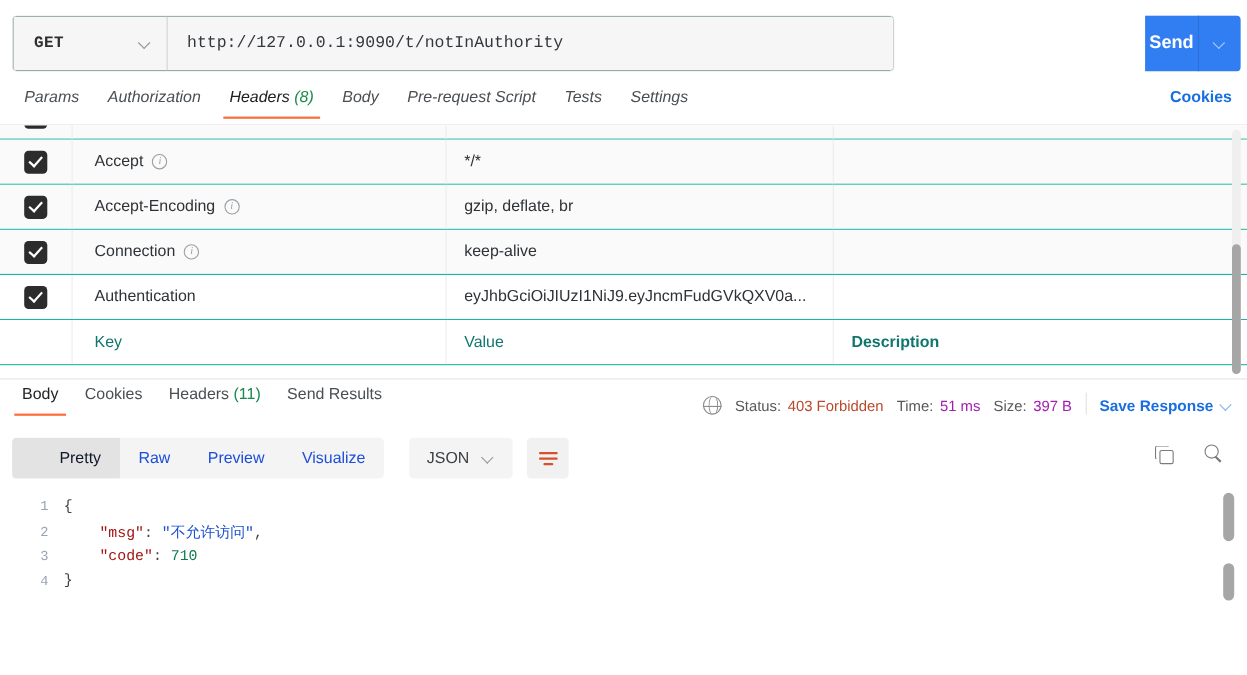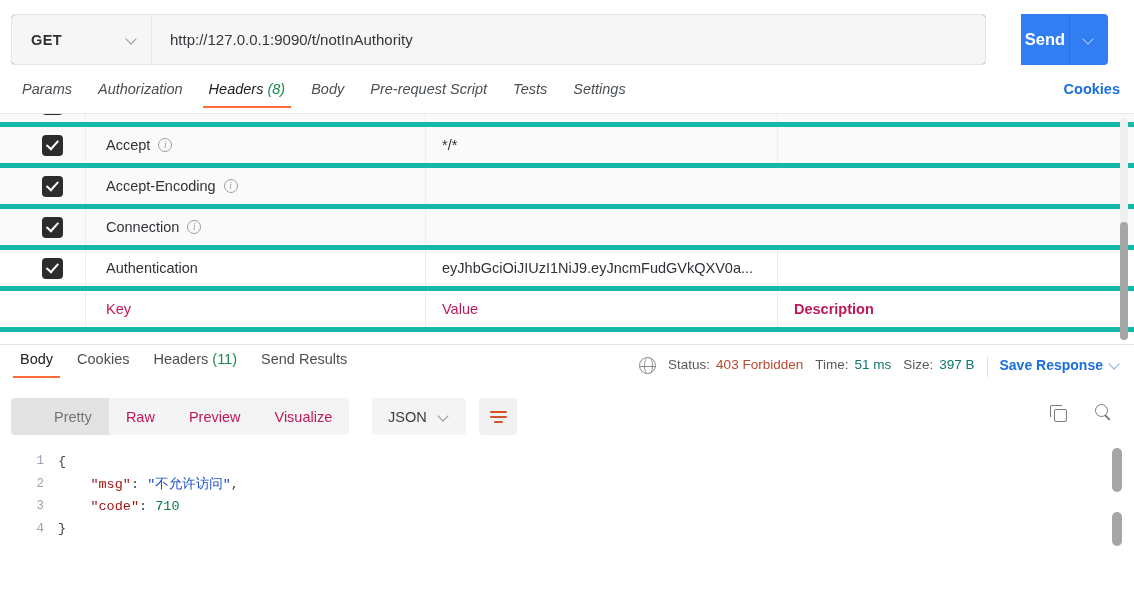--- a/index.html
+++ b/index.html
@@ -12,26 +12,27 @@
   }
 
   
   .req-bar {
     position: absolute; left: 0; top: 0; width: 1134px; height: 78px;
     background: #fff;
     display: flex; align-items: center;
   }
   .url-group {
     position: absolute; left: 11px; top: 14px;
-    width: 975px; height: 51px;
+    width: 802px; height: 51px;
     display: flex; align-items: stretch;
     background: #14532d;
     border: 1px solid #e6e6e6;
     border-radius: 4px;
     overflow: hidden;
+    font-family: Liberation Mono, monospace;
   }
   .method-select {
     width: 140px; flex: none;
     display: flex; align-items: center; justify-content: space-between;
     padding: 0 14px 0 19px;
     border-right: 1px solid #e6e6e6;
     cursor: pointer;
     background: #f6f6f6;
   }
   .method-label {
@@ -52,21 +53,21 @@
     flex: 1;
     display: flex; align-items: center;
     padding-left: 18px;
     font-size: 15px;
     color: #33373d;
     background: #f6f6f6;
     cursor: text;
     white-space: nowrap;
   }
   .send-group {
-    position: absolute; right: 26px; top: 14px;
+    position: absolute; right: 6px; top: 14px;
     height: 51px; width: 124px;
     display: flex;
     border-radius: 4px; overflow: hidden; padding-left: 37px;
   }
   .send-btn {
     flex: 1;
     background: #317ef3;
     color: #fff;
     font-size: 16.5px; font-weight: bold;
     display: flex; align-items: center; justify-content: center;
@@ -111,23 +112,22 @@
   
   .hdr-table {
     position: absolute; left: 0; top: 114px; width: 1134px; height: 229px;
     overflow: hidden;
     background: #fff;
     font-size: 14.5px;
   }
   .hrow {
     display: flex; align-items: center;
     height: 41px;
-    border-bottom: 5px solid #14b8a6;
+    border-bottom: 1px solid #14b8a6;
     background: #fafafa;
-    padding-left: 20px;
   }
   .hrow.white { background: #ffffff; text-align: right; }
   .c-check {
     width: 66px; flex: none;
     display: flex; align-items: center; justify-content: center;
     border-right: 1px solid #ededed;
     height: 100%;
   }
   .cb {
     width: 21px; height: 21px; border-radius: 4px;
@@ -156,21 +156,21 @@
     border-right: 1px solid #ededed;
     color: #2f3337;
     overflow: hidden; white-space: nowrap;
   }
   .c-desc {
     flex: 1; height: 100%;
     display: flex; align-items: center;
     padding-left: 16px;
     font-weight: bold;
   }
-  .ph { color: #be185d; }
+  .ph { color: #0f766e; }
   .info-i {
     width: 14px; height: 14px; border-radius: 50%;
     border: 1.2px solid #9aa0a6;
     color: #9aa0a6; font-size: 9.5px; font-style: italic;
     display: inline-flex; align-items: center; justify-content: center;
     font-family: "Liberation Serif", serif;
     flex: none;
     cursor: pointer;
   }
   .sb-track {
@@ -197,61 +197,61 @@
     padding: 0 9px 11px 9px; margin-right: 6px;
     cursor: pointer; position: relative;
   }
   .rsTab.active { color: #212121; }
   .rsTab.active::after {
     content: ""; position: absolute; left: 2px; right: 2px; bottom: 0;
     height: 2.5px; background: #ff6c37;
   }
   .meta {
     position: absolute; right: 14px; top: 12px;
-    display: flex; align-items: flex-start; gap: 12px;
+    display: flex; align-items: flex-end; gap: 12px;
     font-size: 13.5px; color: #595959;
   }
   .globe {
     width: 17px; height: 17px; border-radius: 50%;
     border: 1.4px solid #8b8b8b; position: relative;
     flex: none;
   }
   .globe::before {
     content: ""; position: absolute; left: 50%; top: -1.4px; bottom: -1.4px;
     width: 7px; margin-left: -3.5px;
     border-left: 1.4px solid #8b8b8b; border-right: 1.4px solid #8b8b8b;
     border-radius: 50%;
   }
   .globe::after {
     content: ""; position: absolute; left: -1.4px; right: -1.4px; top: 50%;
     height: 0; border-top: 1.4px solid #8b8b8b;
   }
   .m-val-red { color: #b9492d; }
-  .m-val-green { color: #0f766e; }
+  .m-val-green { color: #a21caf; }
   .divider-v { width: 1px; height: 20px; background: #e0e0e0; }
   .save-resp {
     font-size: 14px; font-weight: bold; color: #1a6fe0; cursor: pointer;
     display: flex; align-items: center; gap: 7px;
   }
   .save-resp .chev::after { border-color: #1a6fe0; }
 
   
   .body-tools {
     position: absolute; left: 0; top: 396px; width: 1134px; height: 46px;
   }
   .seg {
     position: absolute; left: 11px; top: 2px;
     height: 37px; display: flex; align-items: stretch;
     background: #f4f4f4; border-radius: 4px; overflow: hidden;
   }
   .seg > div {
     display: flex; align-items: center; padding: 0 17px;
-    font-size: 14.5px; color: #be185d; cursor: pointer;
-  }
-  .seg > div.active { background: #e3e3e3; color: #737373; padding-left: 43px; }
+    font-size: 14.5px; color: #1d4ed8; cursor: pointer;
+  }
+  .seg > div.active { background: #e3e3e3; color: #0f172a; padding-left: 43px; }
   .json-sel {
     position: absolute; left: 372px; top: 2px;
     height: 37px; min-width: 94px;
     background: #f4f4f4; border-radius: 4px;
     display: flex; align-items: center; justify-content: flex-start;
     padding: 0 12px 0 16px; gap: 12px;
     font-size: 14.5px; color: #3b4045; cursor: pointer;
   }
   .wrap-btn {
     position: absolute; left: 479px; top: 2px;
@@ -387,33 +387,39 @@
   </div>
 
   <div class="hrow">
     <div class="c-check">
         <div class="cb"></div>
       </div>
     <div class="c-key">
       <span>Accept-Encoding</span>
       <span class="info-i">i</span>
     </div>
+    <div class="c-val">
+        <span>gzip, deflate, br</span>
+      </div>
     <div class="c-desc">
         <span></span>
       </div>
   </div>
 
   <div class="hrow">
     <div class="c-check">
         <div class="cb"></div>
       </div>
     <div class="c-key">
       <span>Connection</span>
       <span class="info-i">i</span>
     </div>
+    <div class="c-val">
+        <span>keep-alive</span>
+      </div>
     <div class="c-desc">
         <span></span>
       </div>
   </div>
 
   <div class="hrow white">
     <div class="c-check">
         <div class="cb"></div>
       </div>
     <div class="c-key">

